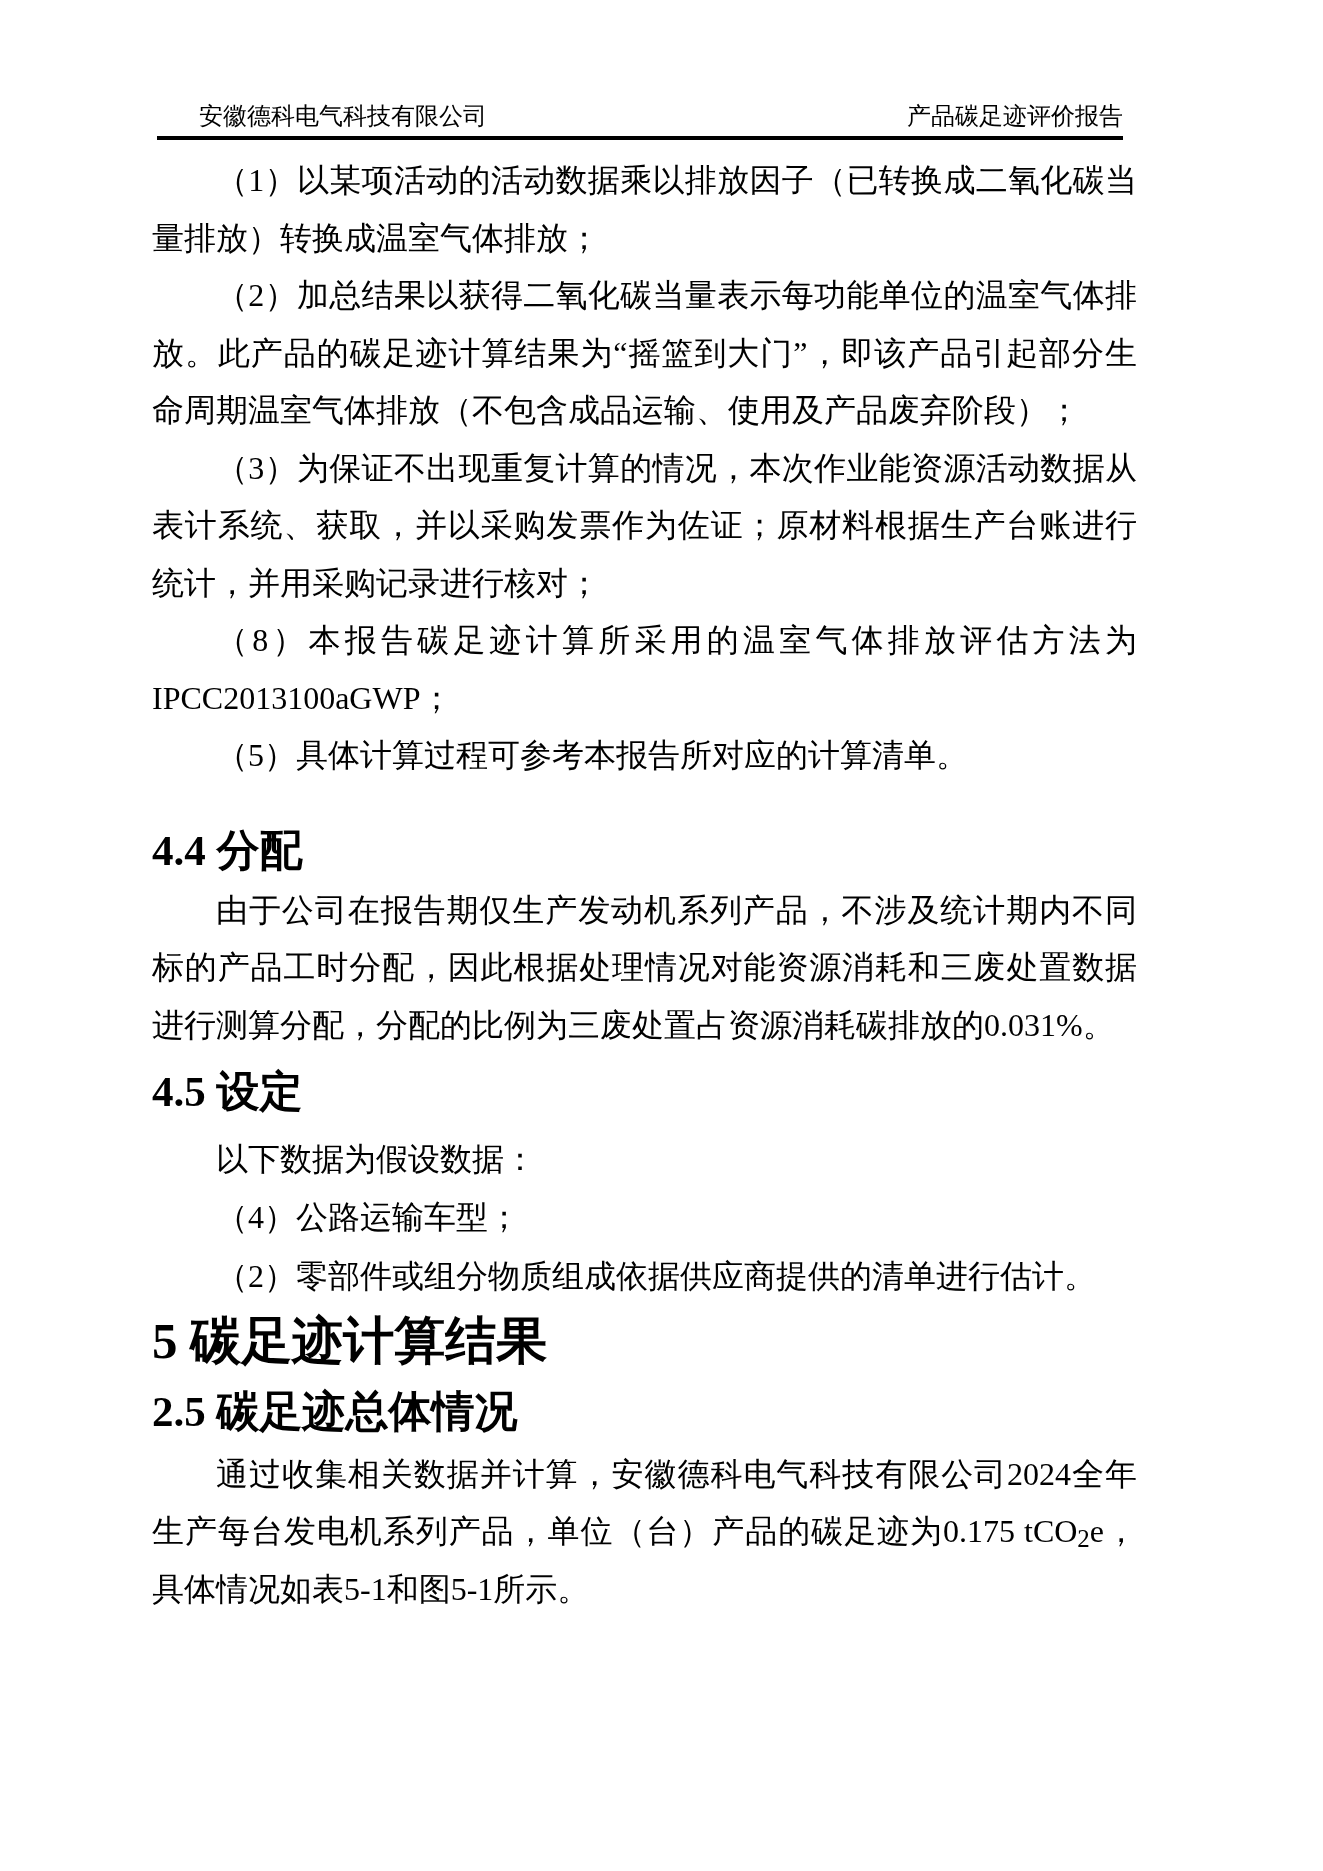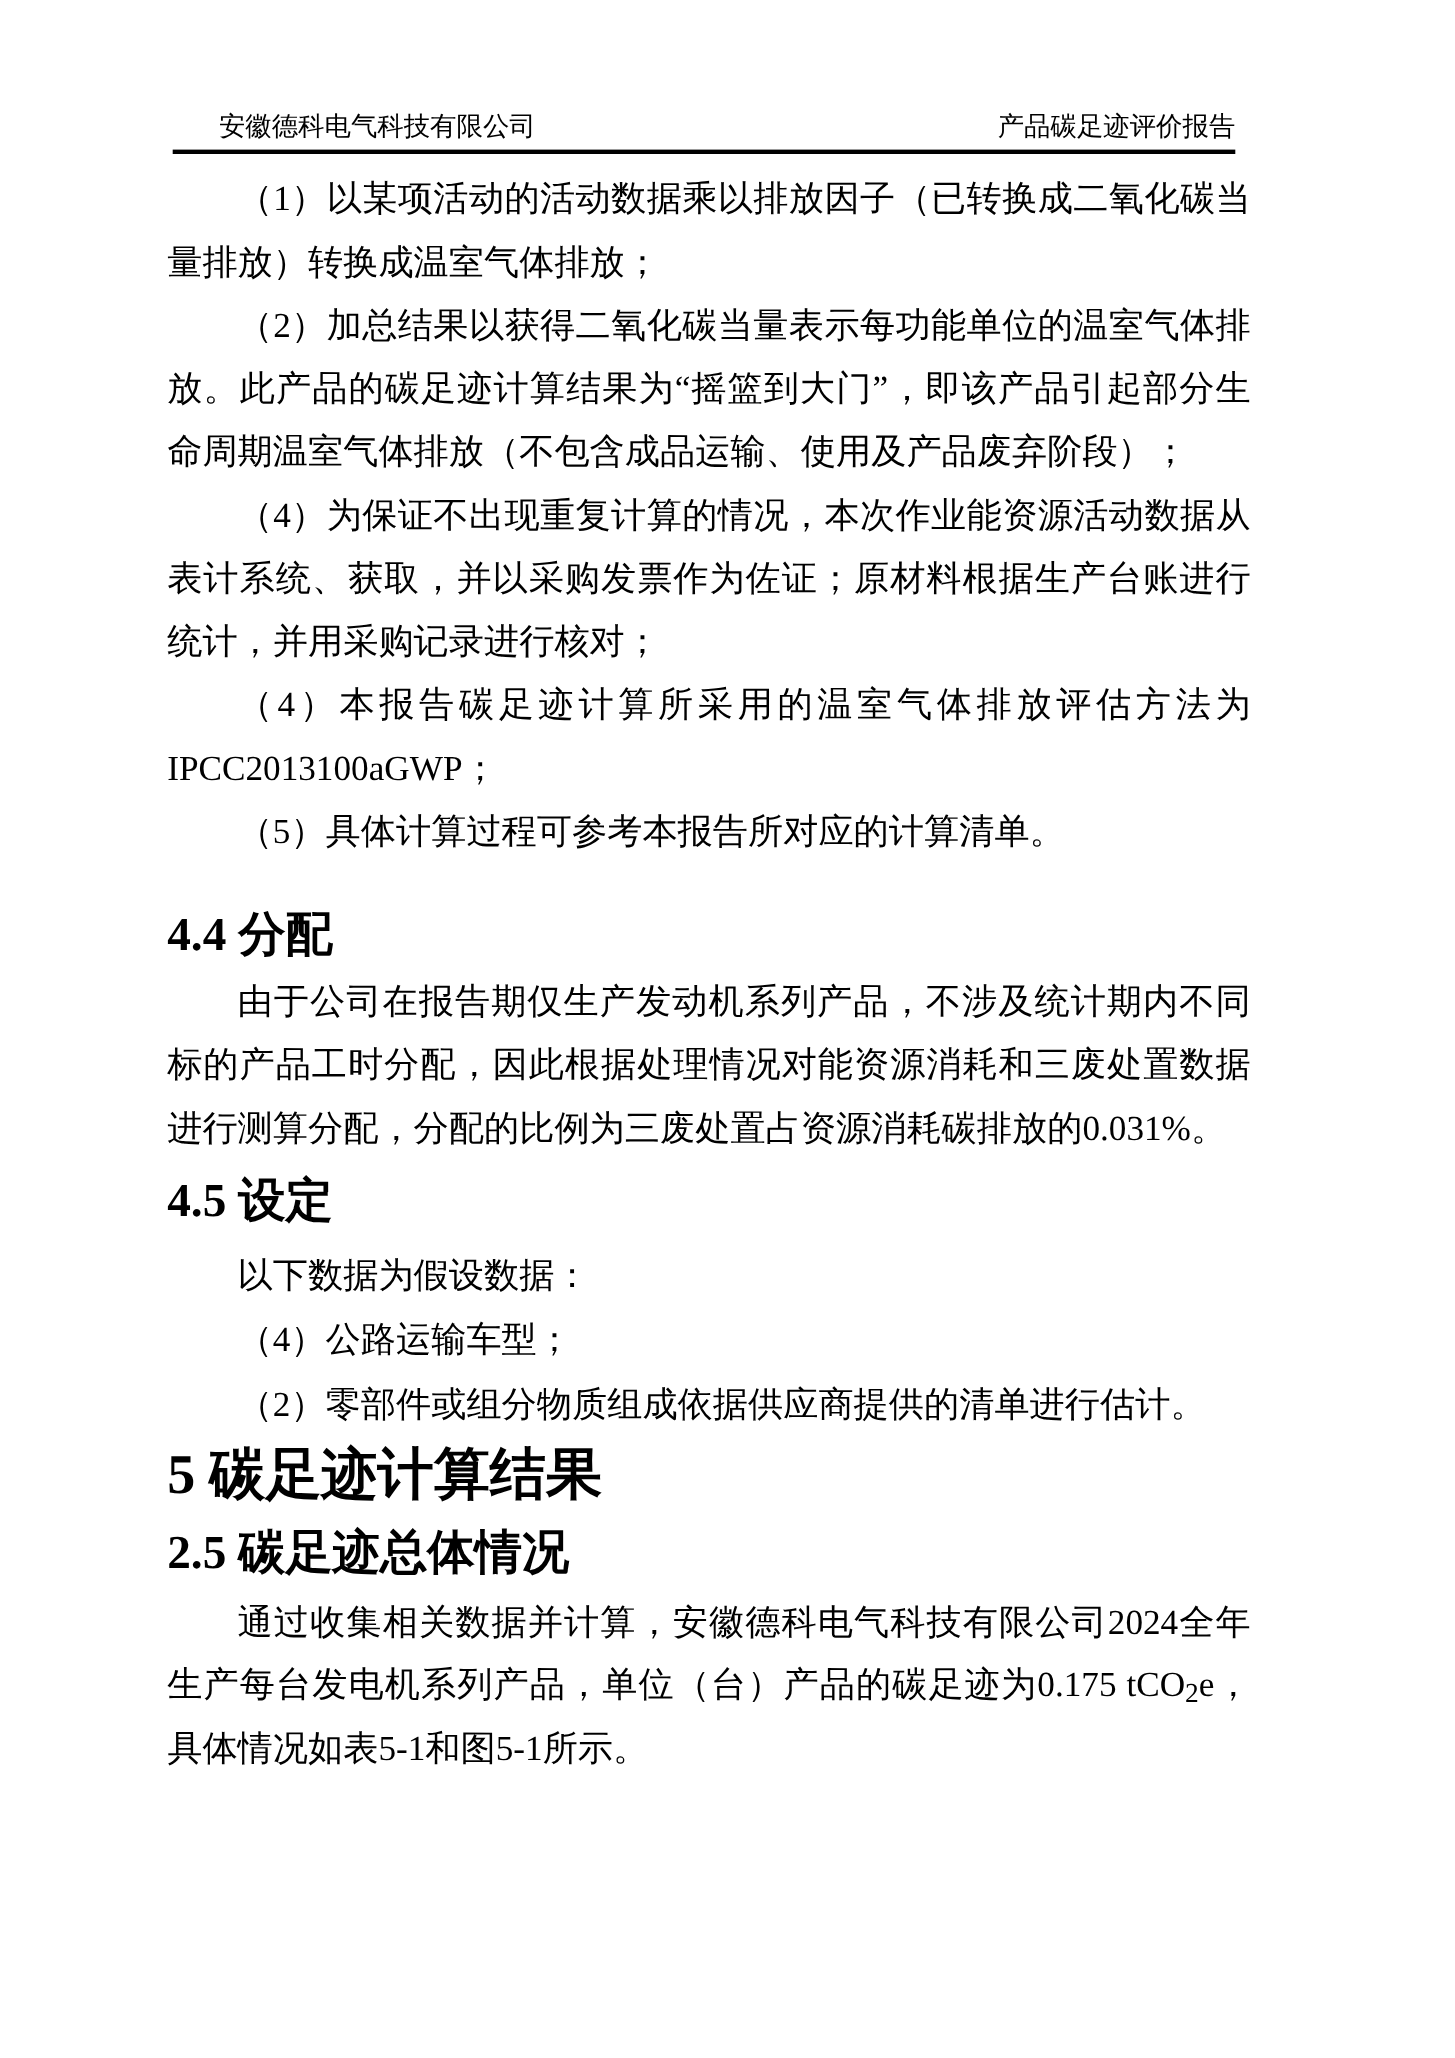--- a/index.html
+++ b/index.html
@@ -88,22 +88,22 @@
 <div class="page">
 
   <div class="header">
     <span class="left">安徽德科电气科技有限公司</span>
     <span class="right">产品碳足迹评价报告</span>
   </div>
 
   <div class="body-col">
     <p class="para p1">（1）以某项活动的活动数据乘以排放因子（已转换成二氧化碳当量排放）转换成温室气体排放；</p>
     <p class="para p2">（2）加总结果以获得二氧化碳当量表示每功能单位的温室气体排放。此产品的碳足迹计算结果为“摇篮到大门”，即该产品引起部分生命周期温室气体排放（不包含成品运输、使用及产品废弃阶段）；</p>
-    <p class="para p3">（4）为保证不出现重复计算的情况，本次作业能资源活动数据从表计系统、获取，并以采购发票作为佐证；原材料根据生产台账进行统计，并用采购记录进行核对；</p>
-    <p class="para p4">（4）本报告碳足迹计算所采用的温室气体排放评估方法为IPCC2013100aGWP；</p>
+    <p class="para p3">（3）为保证不出现重复计算的情况，本次作业能资源活动数据从表计系统、获取，并以采购发票作为佐证；原材料根据生产台账进行统计，并用采购记录进行核对；</p>
+    <p class="para p4">（8）本报告碳足迹计算所采用的温室气体排放评估方法为IPCC2013100aGWP；</p>
     <p class="para p5">（5）具体计算过程可参考本报告所对应的计算清单。</p>
 
     <div class="h2 h44">4.4 分配</div>
     <p class="para p6">由于公司在报告期仅生产发动机系列产品，不涉及统计期内不同标的产品工时分配，因此根据处理情况对能资源消耗和三废处置数据进行测算分配，分配的比例为三废处置占资源消耗碳排放的0.031%。</p>
 
     <div class="h2 h45">4.5 设定</div>
     <p class="para p7">以下数据为假设数据：</p>
     <p class="para p8">（4）公路运输车型；</p>
     <p class="para p9">（2）零部件或组分物质组成依据供应商提供的清单进行估计。</p>
 

